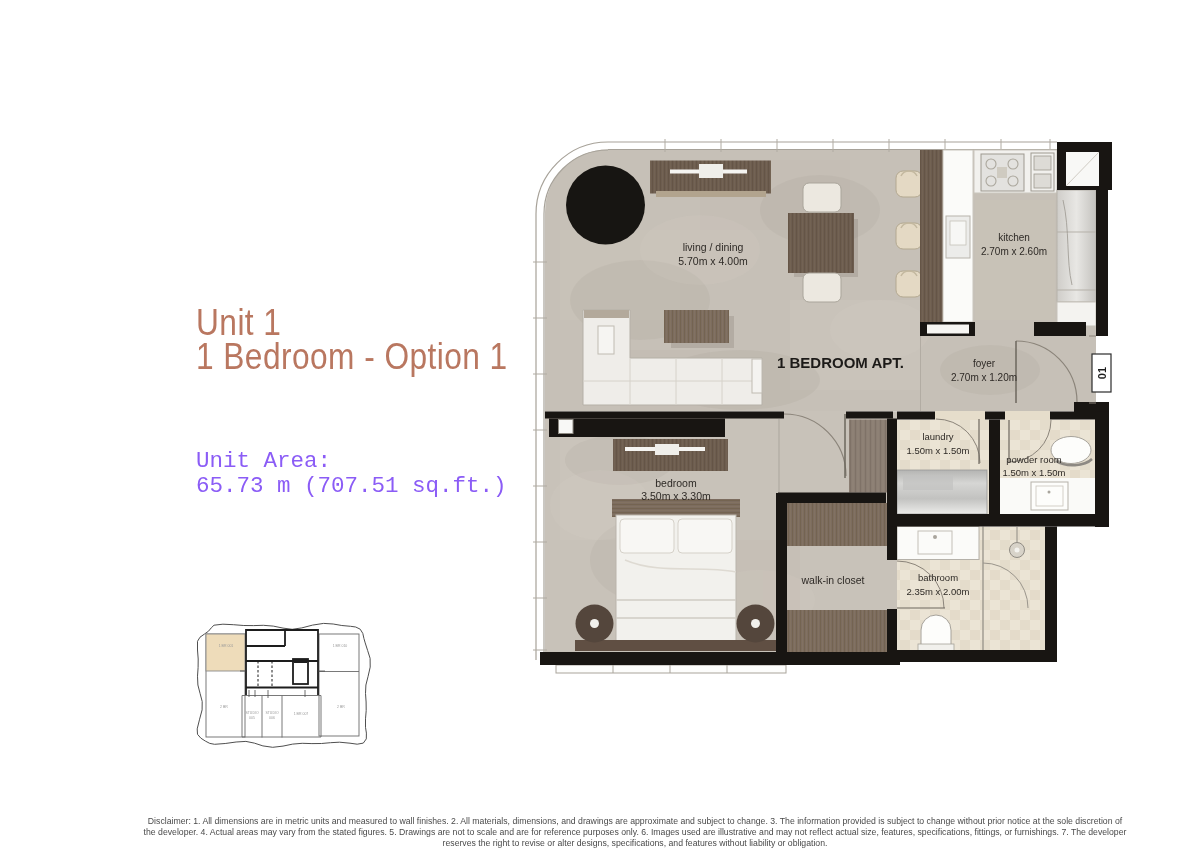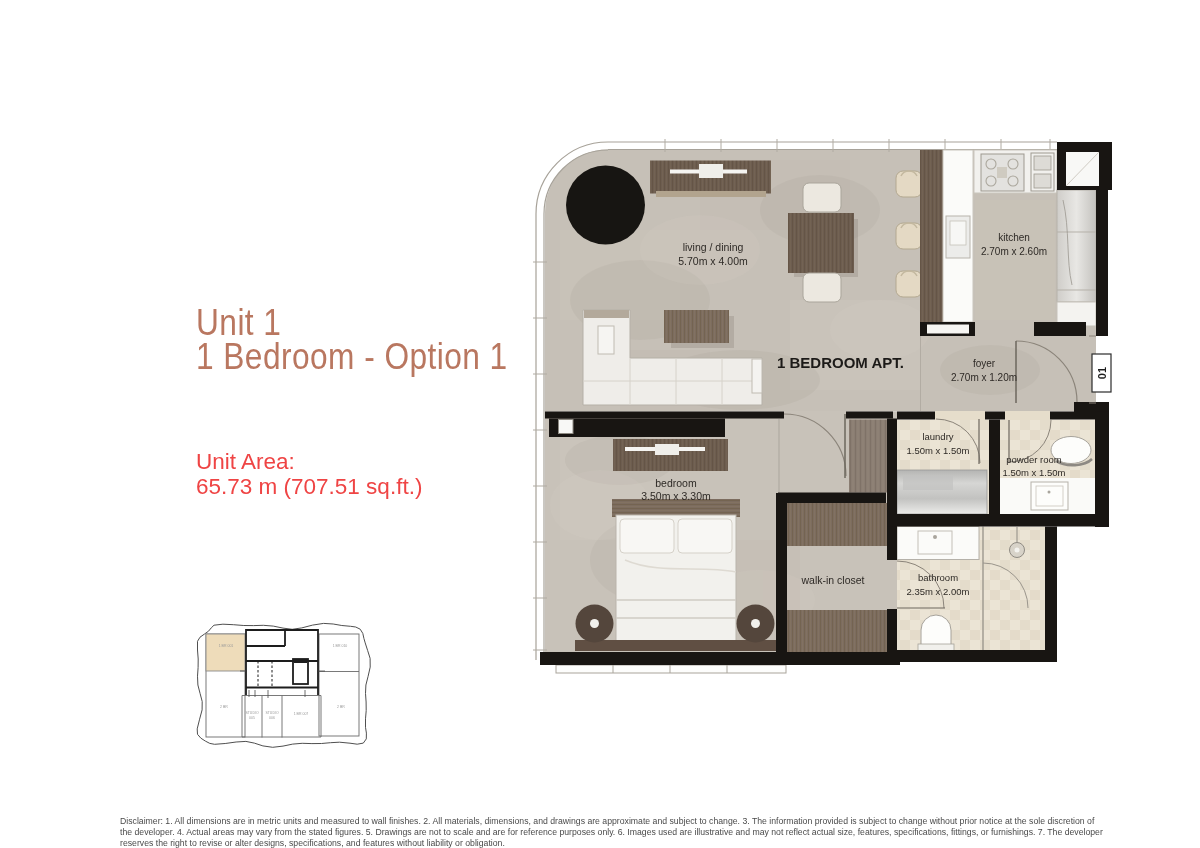--- a/index.html
+++ b/index.html
@@ -1,20 +1,20 @@
 <!DOCTYPE html>
 <html><head>
 <meta charset="utf-8">
 <style>
   html,body{margin:0;padding:0;background:#ffffff;width:1200px;height:848px;overflow:hidden;}
   body{font-family:"Liberation Sans", sans-serif;position:relative;}
   .abs{position:absolute;}
   #title{left:196px;top:306px;color:#b97760;font-size:36px;line-height:34px;letter-spacing:0.5px;transform:scaleX(0.88);transform-origin:left top;white-space:nowrap;}
-  #area{left:196px;top:449px;color:#ef4444;font-size:22.5px;line-height:25px;white-space:nowrap;}
-  #disc{right:50px;top:816px;width:1030px;color:#4a4a4a;font-size:8.7px;line-height:11px;text-align:left;}
+  #area{left:196px;top:449px;color:#8b5cf6;font-size:22.5px;line-height:25px;white-space:nowrap;font-family:Liberation Mono, monospace;}
+  #disc{right:50px;top:816px;width:1030px;color:#4a4a4a;font-size:8.7px;line-height:11px;text-align:center;}
 </style>
 </head>
 <body>
 
 <div class="abs" id="title">Unit 1<br>1 Bedroom - Option 1</div>
 
 <div class="abs" id="area">Unit Area:<br>65.73 m (707.51 sq.ft.)</div>
 
 <div class="abs" id="disc">Disclaimer: 1. All dimensions are in metric units and measured to wall finishes. 2. All materials, dimensions, and drawings are approximate and subject to change. 3. The information provided is subject to change without prior notice at the sole discretion of<br>the developer. 4. Actual areas may vary from the stated figures. 5. Drawings are not to scale and are for reference purposes only. 6. Images used are illustrative and may not reflect actual size, features, specifications, fittings, or furnishings. 7. The developer<br>reserves the right to revise or alter designs, specifications, and features without liability or obligation.</div>
 

